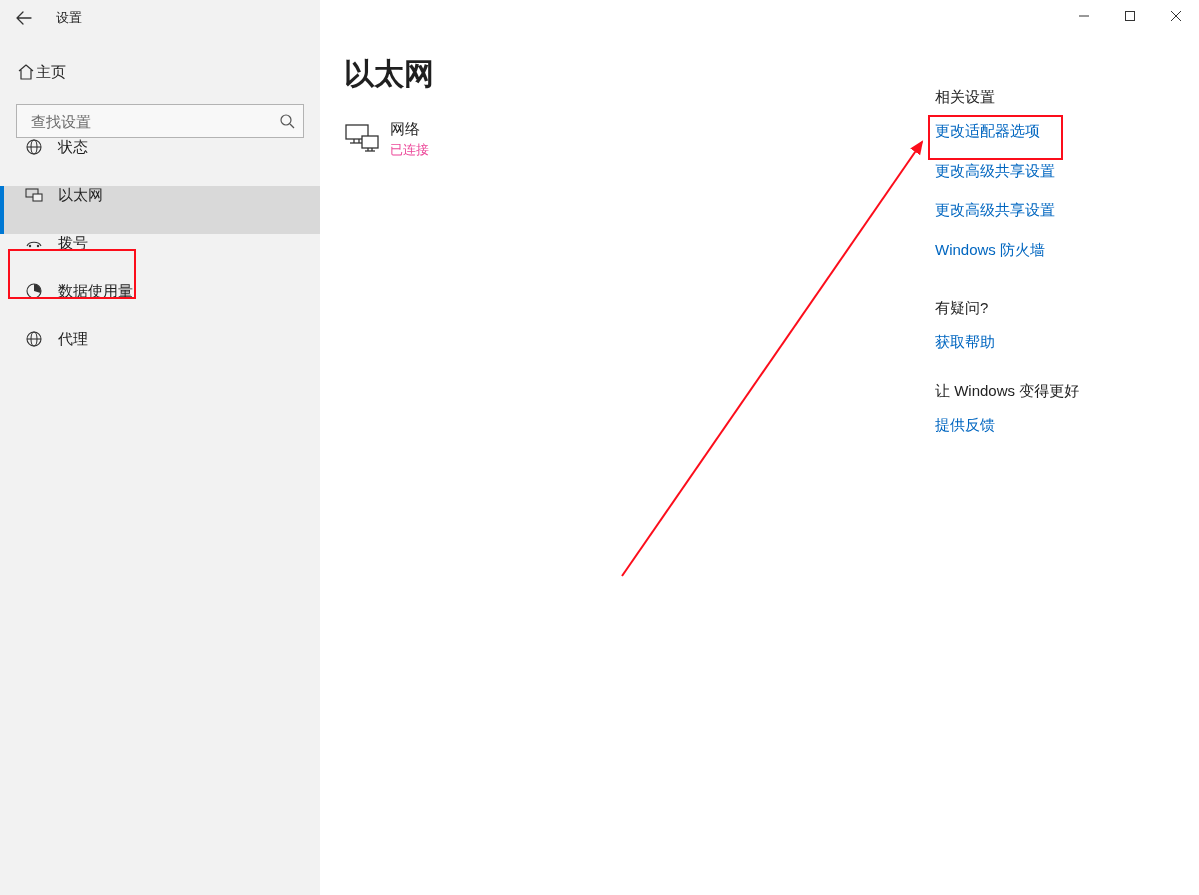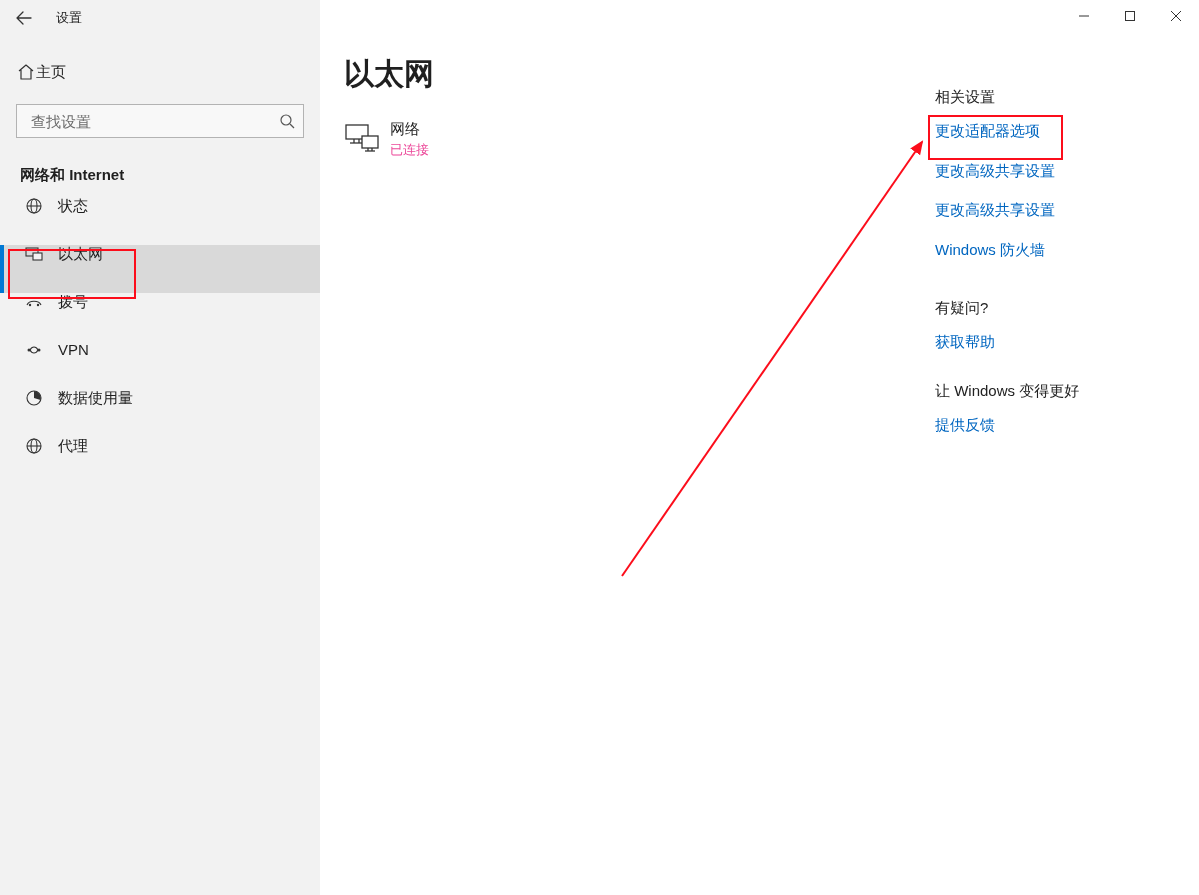--- a/index.html
+++ b/index.html
@@ -210,21 +210,20 @@
     <div class="search-wrap">
       <input class="search-input" type="text" placeholder="查找设置" style="">
       <span class="search-icon">
         <svg width="16" height="16" viewBox="0 0 16 16">
           <circle cx="7" cy="7" r="5" stroke="#555" stroke-width="1.2" fill="none"></circle>
           <line x1="11" y1="11" x2="15" y2="15" stroke="#555" stroke-width="1.2"></line>
         </svg>
       </span>
     </div>
 
-    <div class="category">网络和 Internet</div>
 
     <div class="nav-item">
       <span class="icon">
         <svg width="18" height="18" viewBox="0 0 18 18">
           <circle cx="9" cy="9" r="7" stroke="#333" stroke-width="1.1" fill="none"></circle>
           <ellipse cx="9" cy="9" rx="3" ry="7" stroke="#333" stroke-width="1.1" fill="none"></ellipse>
           <line x1="2" y1="9" x2="16" y2="9" stroke="#333" stroke-width="1.1"></line>
         </svg>
       </span>
       <span class="lbl">状态</span>
@@ -244,31 +243,20 @@
       <span class="icon">
         <svg width="18" height="18" viewBox="0 0 18 18">
           <path d="M2 12 C4 7 14 7 16 12" stroke="#333" stroke-width="1.1" fill="none"></path>
           <circle cx="5" cy="12" r="1.2" fill="#333"></circle>
           <circle cx="13" cy="12" r="1.2" fill="#333"></circle>
         </svg>
       </span>
       <span class="lbl">拨号</span>
     </div>
 
-    <div class="nav-item">
-      <span class="icon">
-        <svg width="18" height="18" viewBox="0 0 18 18">
-          <circle cx="4" cy="9" r="1.5" fill="#333"></circle>
-          <circle cx="14" cy="9" r="1.5" fill="#333"></circle>
-          <path d="M5 9 C7 5 11 5 13 9" stroke="#333" stroke-width="1.1" fill="none"></path>
-          <path d="M5 9 C7 13 11 13 13 9" stroke="#333" stroke-width="1.1" fill="none"></path>
-        </svg>
-      </span>
-      <span class="lbl">VPN</span>
-    </div>
 
     <div class="nav-item">
       <span class="icon">
         <svg width="18" height="18" viewBox="0 0 18 18">
           <circle cx="9" cy="9" r="7" stroke="#333" stroke-width="1.1" fill="none"></circle>
           <path d="M9 2 A7 7 0 0 1 15.5 11 L9 9 Z" fill="#333"></path>
         </svg>
       </span>
       <span class="lbl">数据使用量</span>
     </div>

